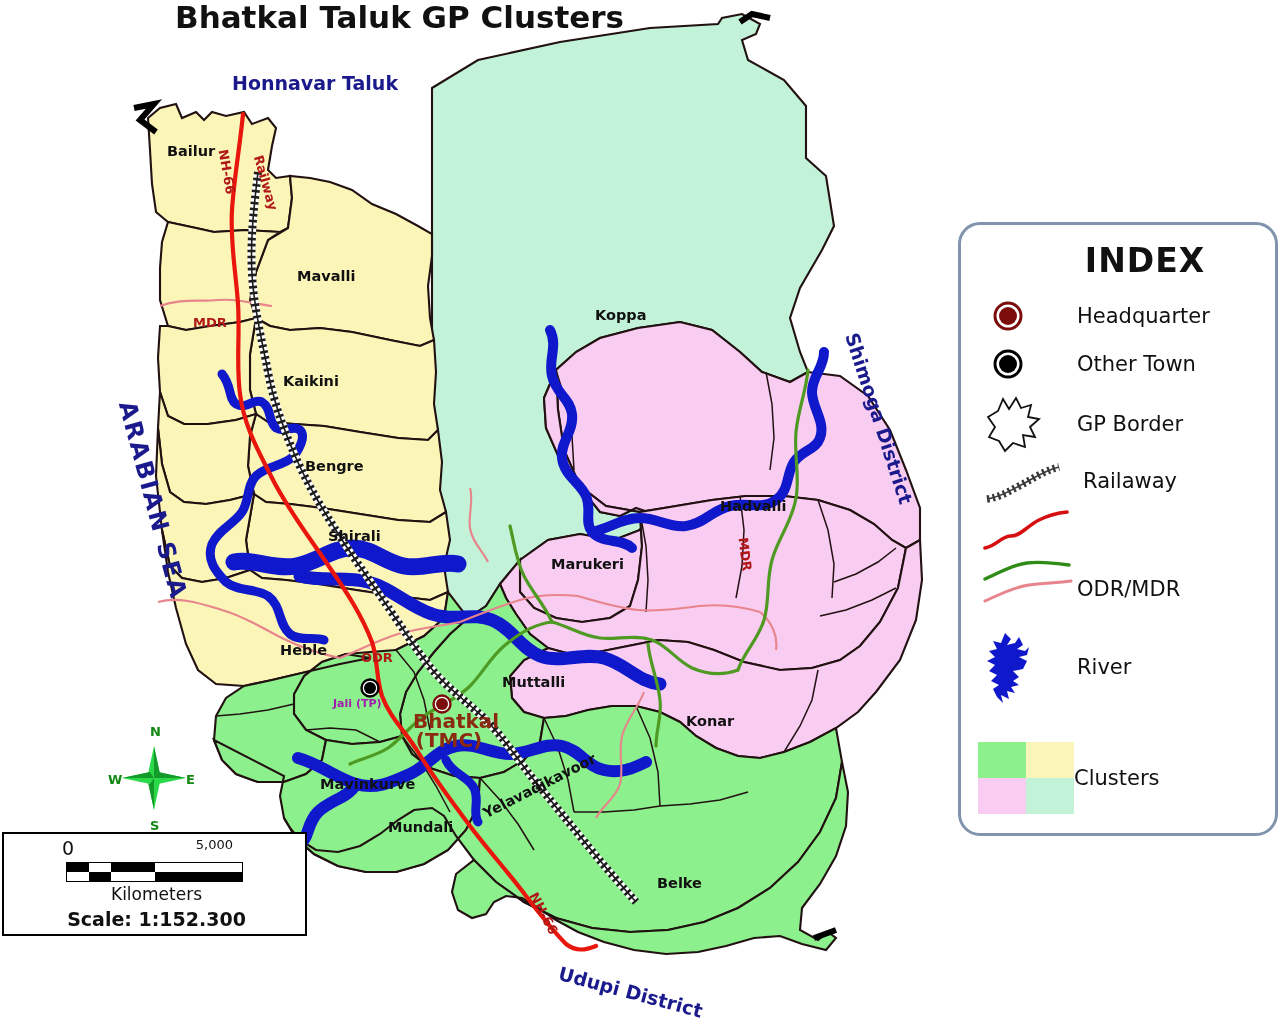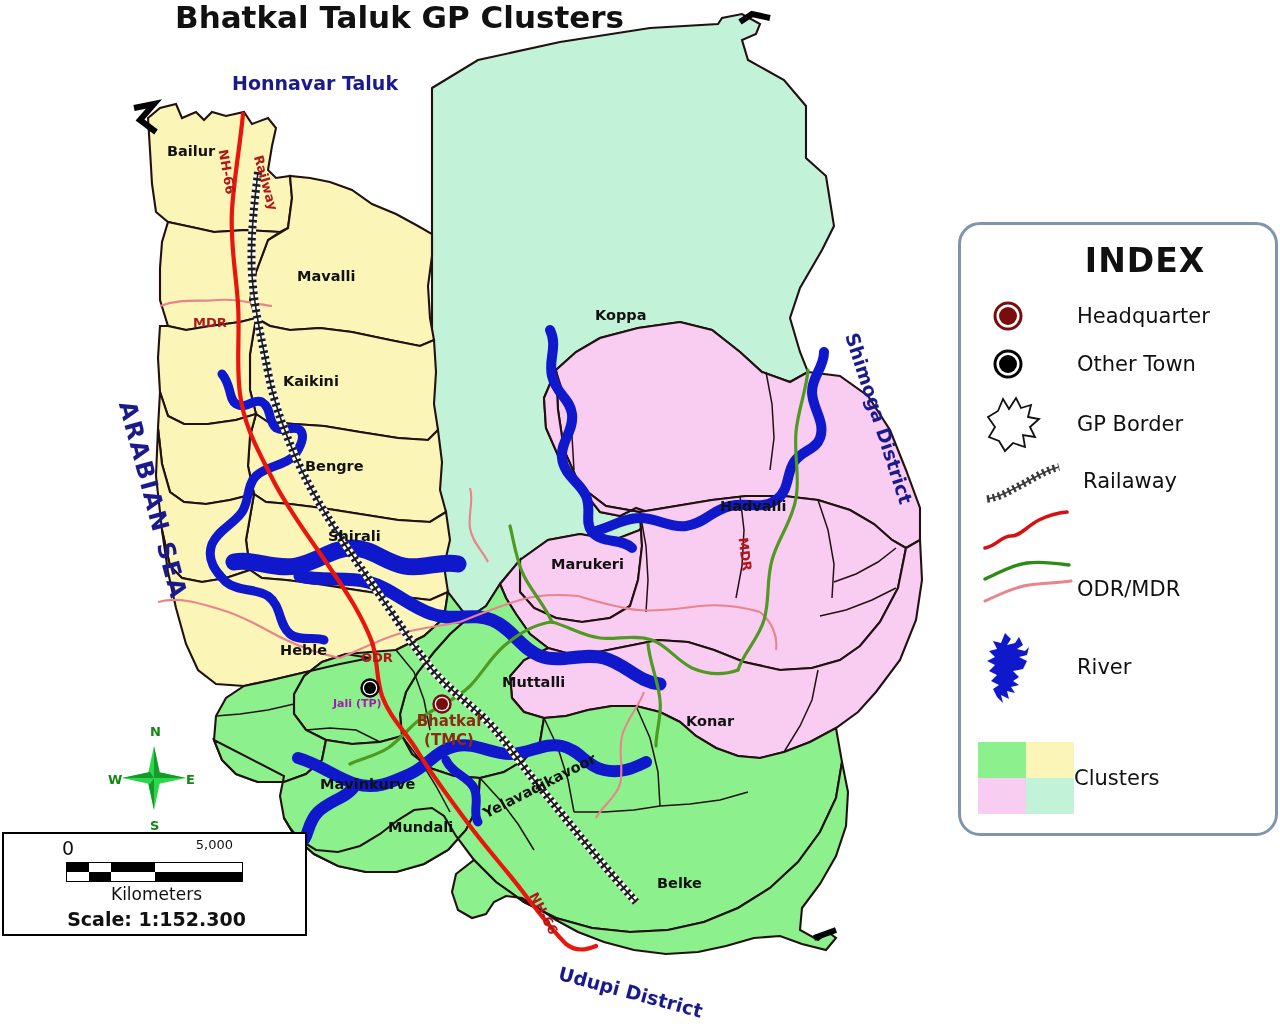--- a/index.html
+++ b/index.html
@@ -44,21 +44,21 @@
   #compass{position:absolute;left:112px;top:736px;width:84px;height:84px;}
   .cp-l{position:absolute;font-size:13px;font-weight:bold;color:#118811;}
 
   
   .mlabel{position:absolute;font-size:14.5px;font-weight:bold;color:#111;white-space:nowrap;}
   .dlabel{position:absolute;font-size:19px;font-weight:bold;color:#1a1a8c;white-space:nowrap;}
   .rlabel{position:absolute;font-size:13px;font-weight:bold;color:#b01818;white-space:nowrap;}
   .sealabel{position:absolute;font-size:24px;font-weight:bold;color:#1a1a8c;
     letter-spacing:2px;white-space:nowrap;}
   .twnlabel{position:absolute;font-size:11px;font-weight:bold;color:#a21caf;white-space:nowrap;}
-  .hqlabel{position:absolute;font-size:15px;font-weight:bold;color:#8b2b12;white-space:nowrap;
+  .hqlabel{position:absolute;font-size:20px;font-weight:bold;color:#8b2b12;white-space:nowrap;
     text-align:center;line-height:19px;}
 </style>
 </head>
 <body>
 
 <div id="root">
 
   <div id="map-title">Bhatkal Taluk GP Clusters</div>
 
   <svg id="map-svg" viewBox="0 0 1280 1028">

